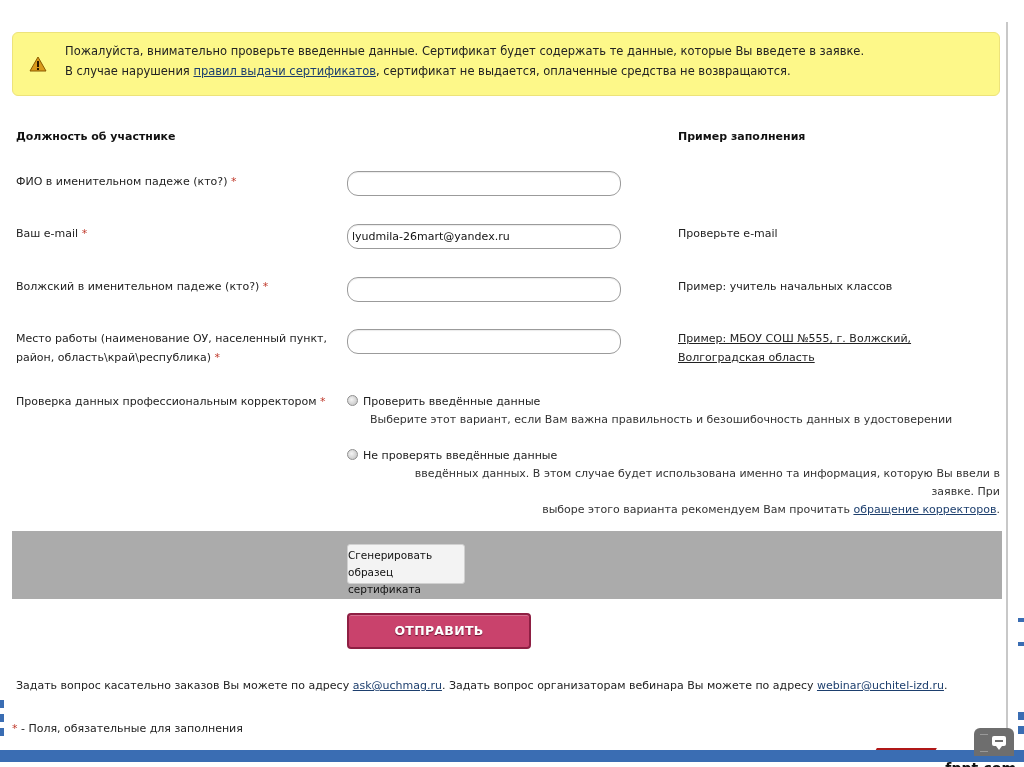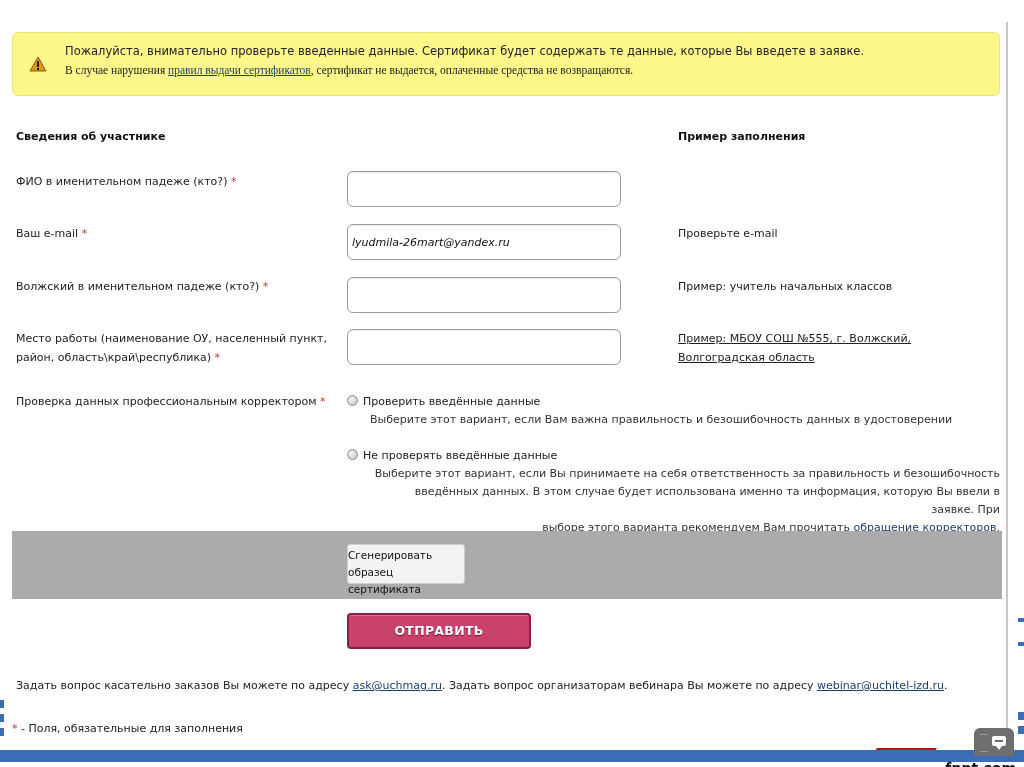--- a/index.html
+++ b/index.html
@@ -64,24 +64,24 @@
   .notice-line1 { position: absolute; left: 52px; top: 26px; font-size: 11.5px; color: #222; white-space: nowrap; }
   .notice-line2 { position: absolute; left: 52px; top: 46px; font-size: 11.5px; color: #222; white-space: nowrap; }
   a.link { color: #1d3f6e; text-decoration: underline; }
 
   .section-title { position: absolute; font-weight: bold; font-size: 11px; color: #111; white-space: nowrap; }
   .label { position: absolute; font-size: 11px; color: #222; line-height: 19px; }
   .req { color: #c0392b; }
   .example { position: absolute; left: 674px; font-size: 11px; color: #222; line-height: 19px; width: 320px; }
 
   .text-input {
-    position: absolute; left: 343px; width: 274px; height: 36px;
-    border: 1px solid #9b9b9b; border-radius: 6px; box-sizing: border-box;
+    position: absolute; left: 343px; width: 274px; height: 25px;
+    border: 1px solid #9b9b9b; border-radius: 11px; box-sizing: border-box;
     background: #fff; font-family: "DejaVu Sans", sans-serif; font-size: 11px;
-    padding: 0 4px; color: #111; box-shadow: inset 0 1px 1px rgba(0,0,0,0.08); font-style: italic;
+    padding: 0 4px; color: #111; box-shadow: inset 0 1px 1px rgba(0,0,0,0.08);
   }
 
   .radio-row { position: absolute; left: 343px; white-space: nowrap; font-size: 11px; color: #222; }
   .radio {
     display: inline-block; width: 9px; height: 9px; border-radius: 50%;
     border: 1px solid #8f8f8f; background: radial-gradient(circle at 40% 40%, #f4f4f4, #bdbdbd);
     vertical-align: -1px; margin-right: 5px;
   }
   .radio-desc { position: absolute; left: 366px; font-size: 11px; color: #333; line-height: 18px; text-align: right; }
 
@@ -114,26 +114,26 @@
 
   <div class="page">
 
     <div class="notice">
       <svg class="warn-icon" viewBox="0 0 18 16">
         <polygon points="9,1 17,15 1,15" fill="#d99a1c" stroke="#8a5a00" stroke-width="1"></polygon>
         <rect x="8" y="5" width="2" height="6" fill="#2b1a00"></rect>
         <rect x="8" y="12" width="2" height="2" fill="#2b1a00"></rect>
       </svg>
       <div class="notice-line1" style="top:11px;">Пожалуйста, внимательно проверьте введенные данные. Сертификат будет содержать те данные, которые Вы введете в заявке.</div>
-      <div class="notice-line2" style="top:31px;font-family:Liberation Serif, serif;">
+      <div class="notice-line2" style="top:31px;">
         <span>В случае нарушения </span><a class="link">правил выдачи сертификатов</a><span>, сертификат не выдается, оплаченные средства не возвращаются.</span>
       </div>
     </div>
 
-    <div class="section-title" style="left:12px; top:108px;">Сведения об участнике</div>
+    <div class="section-title" style="left:12px; top:108px;">Должность об участнике</div>
     <div class="section-title" style="left:674px; top:108px;">Пример заполнения</div>
 
     <div class="label" style="left:12px; top:150px;">
       <span>ФИО в именительном падеже (кто?)</span> <span class="req">*</span>
     </div>
     <input class="text-input" style="top: 149px;" type="text" value="">
 
     <div class="label" style="left:12px; top:202px;">
       <span>Ваш e-mail</span> <span class="req">*</span>
     </div>
@@ -158,21 +158,20 @@
 
     <div class="radio-row" style="top:373px;">
       <span class="radio"></span><span>Проверить введённые данные</span>
     </div>
     <div class="radio-desc" style="top:389px;">Выберите этот вариант, если Вам важна правильность и безошибочность данных в удостоверении</div>
 
     <div class="radio-row" style="top:427px;">
       <span class="radio"></span><span>Не проверять введённые данные</span>
     </div>
     <div class="radio-desc" style="top:443px; width:630px;">
-      <div>Выберите этот вариант, если Вы принимаете на себя ответственность за правильность и безошибочность</div>
       <div>введённых данных. В этом случае будет использована именно та информация, которую Вы ввели в заявке. При</div>
       <div><span>выборе этого варианта рекомендуем Вам прочитать </span><a class="link">обращение корректоров</a><span>.</span></div>
     </div>
 
     <div class="preview-band">
       <div class="gen-button">
         <div>Сгенерировать</div>
         <div>образец сертификата</div>
       </div>
     </div>

